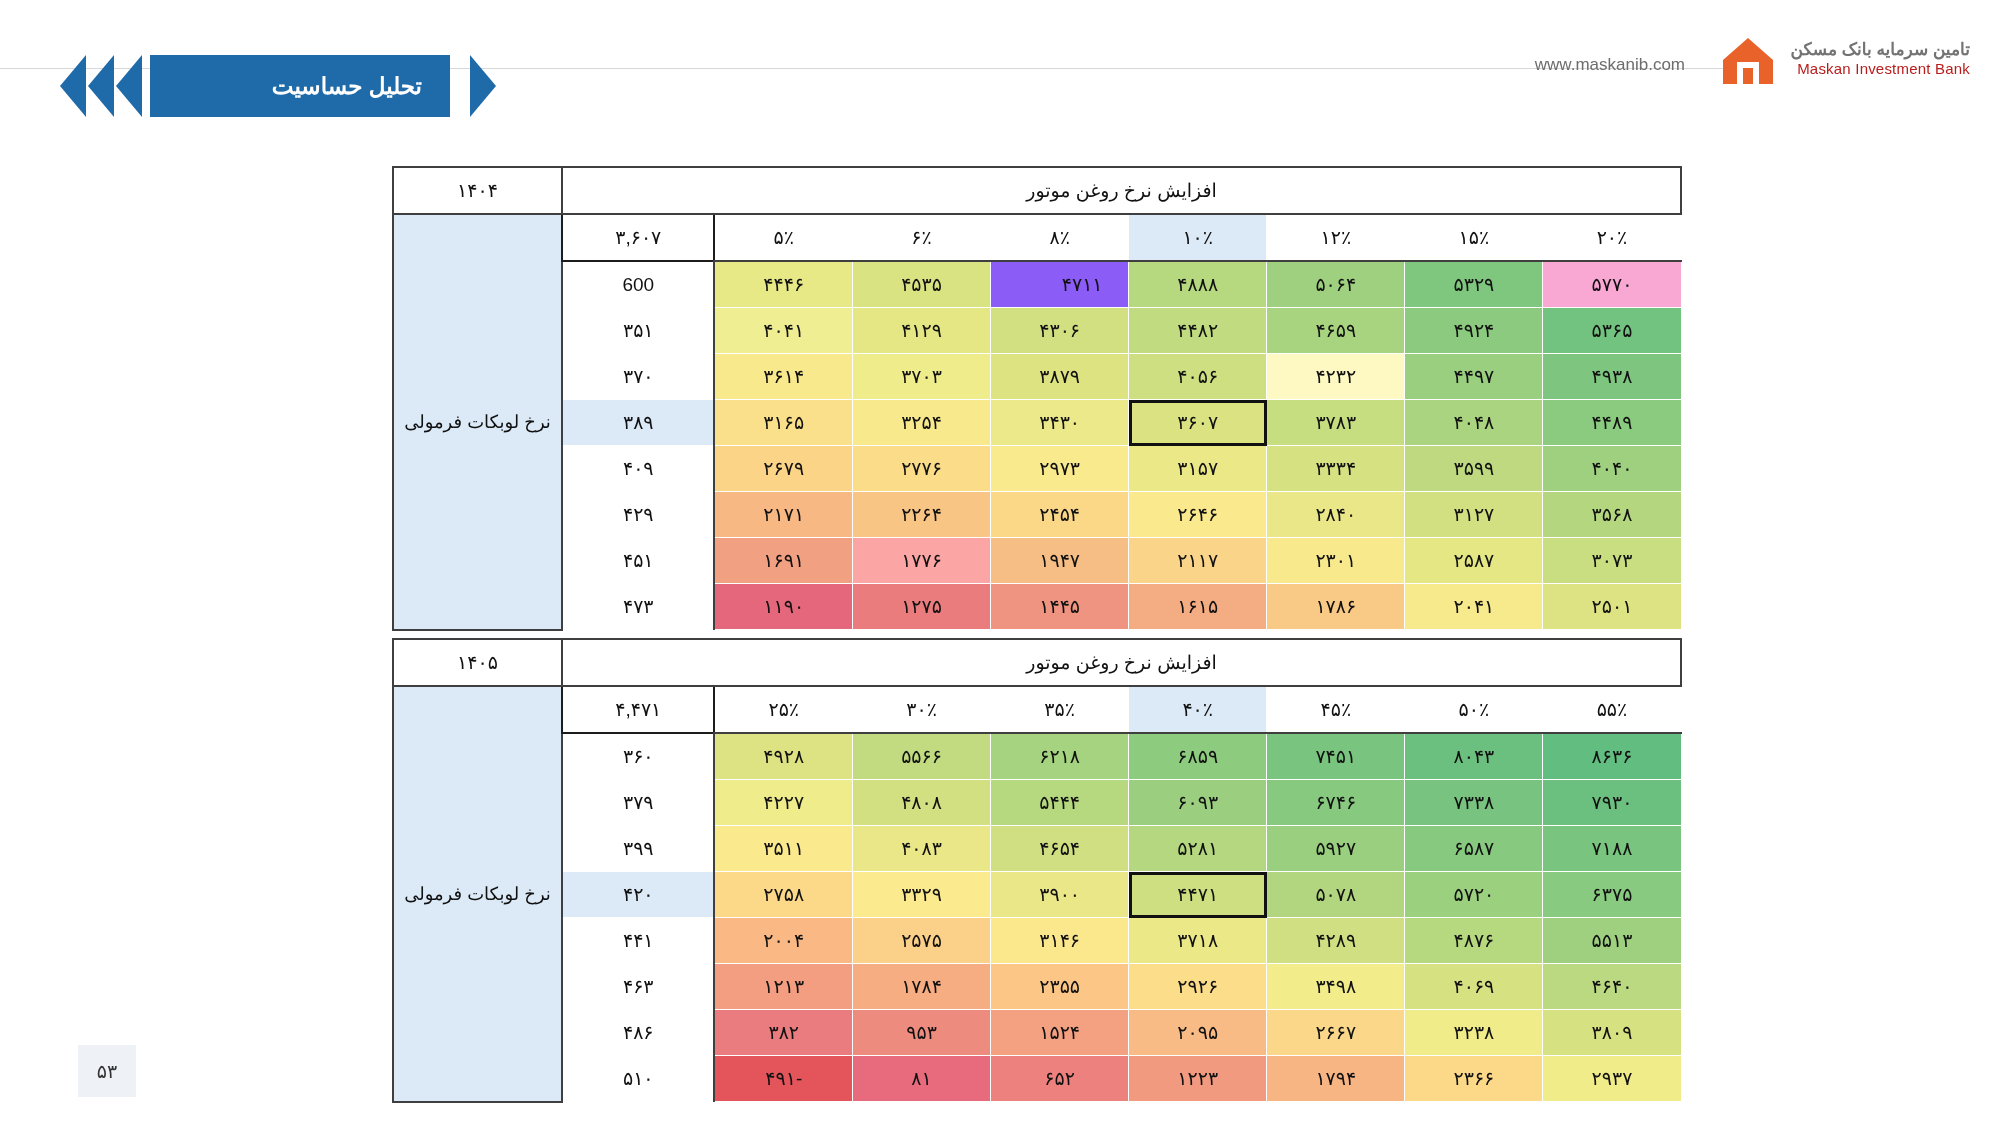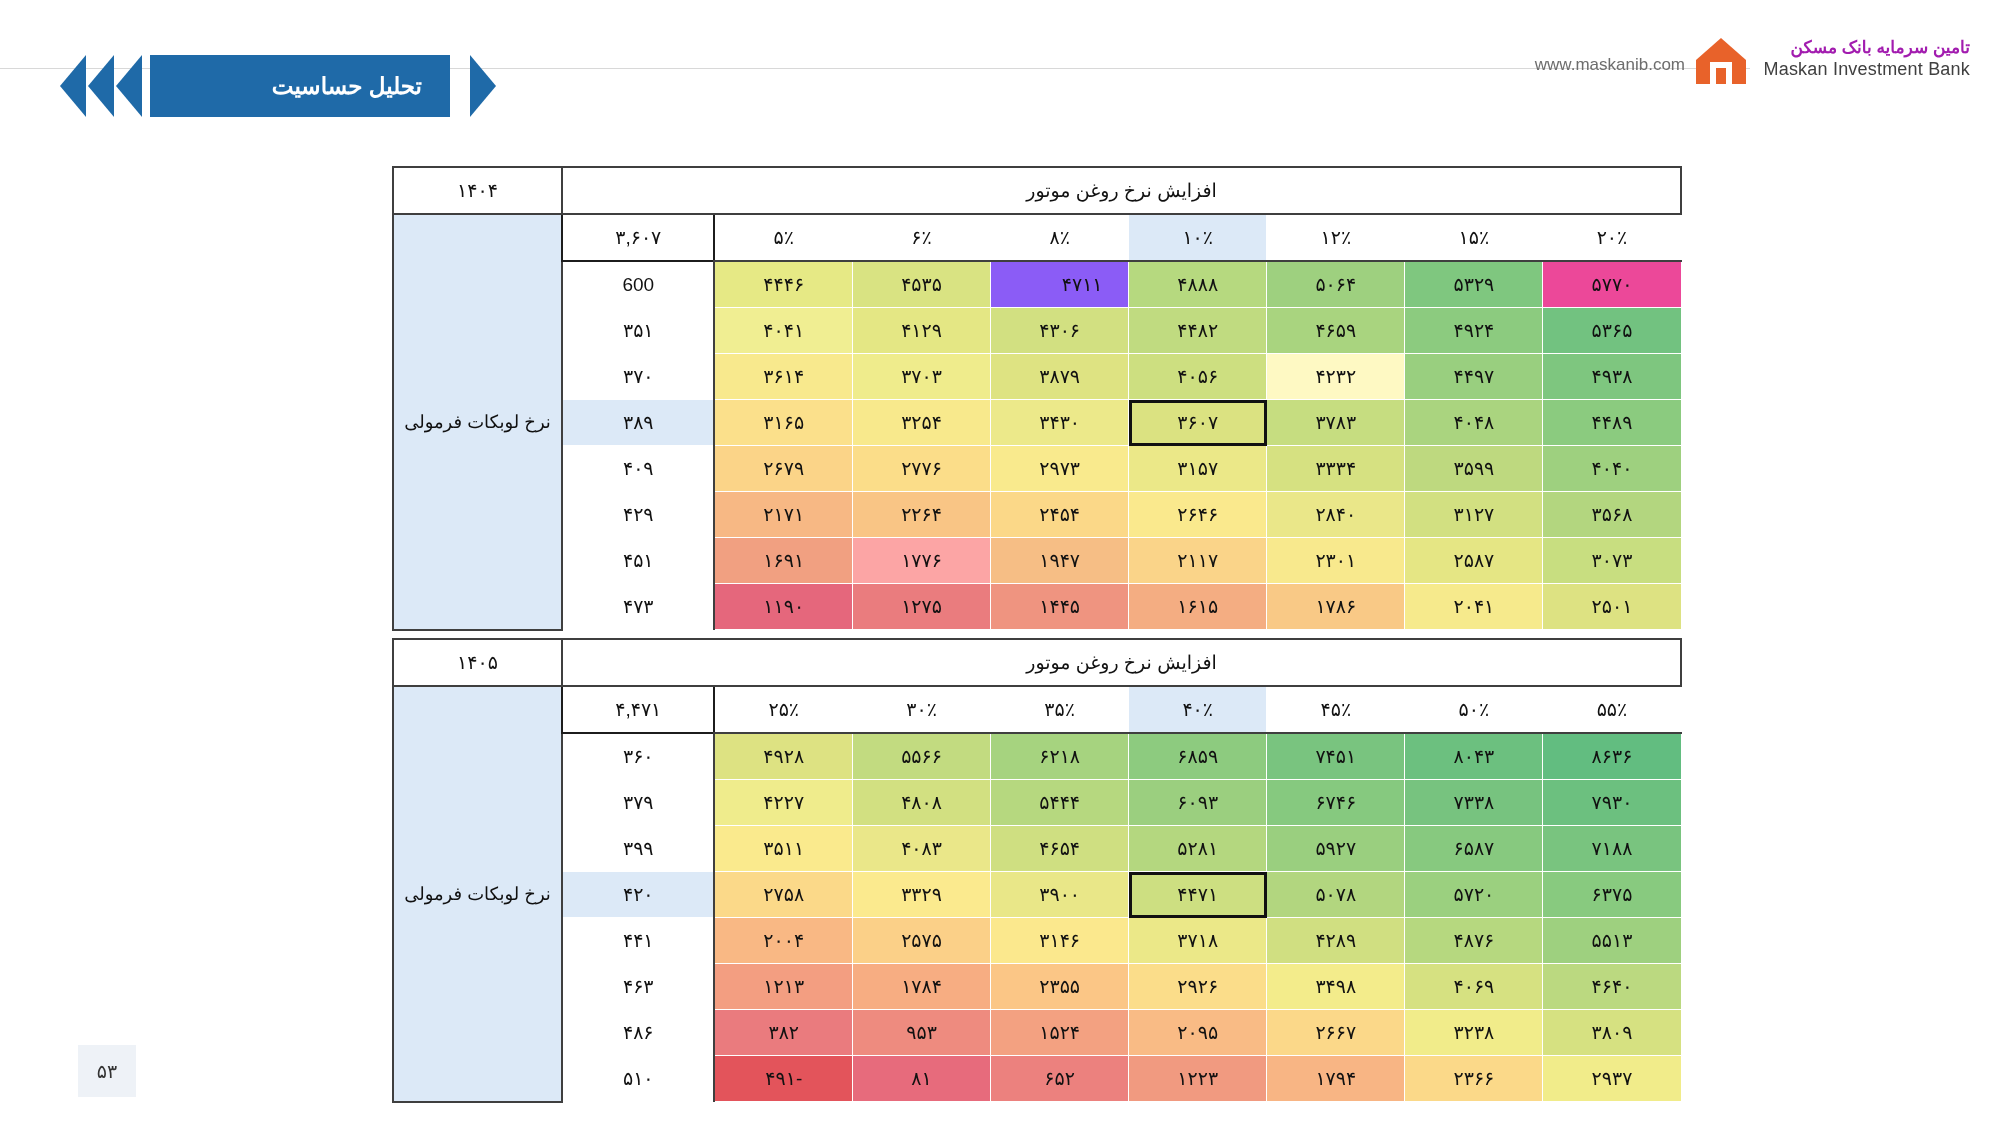--- a/index.html
+++ b/index.html
@@ -37,26 +37,27 @@
     height: 58px;
     position: relative;
   }
   .logo-text {
     text-align: right;
     line-height: 1.25;
   }
   .logo-text .fa {
     font-size: 17px;
     font-weight: bold;
-    color: #a21caf;
+    color: #737373;
     white-space: nowrap;
+    text-align: center;
   }
   .logo-text .en {
-    font-size: 18px;
-    color: #404040;
+    font-size: 15px;
+    color: #b91c1c;
     white-space: nowrap;
     letter-spacing: .2px;
   }
   .site-url {
     position: absolute;
     top: 55px;
     right: 315px;
     font-size: 17px;
     color: #6d6d6d;
     direction: ltr;
@@ -242,21 +243,21 @@
           <td class="colhead">۱۵٪</td>
           <td class="colhead">۱۲٪</td>
           <td class="colhead hl">۱۰٪</td>
           <td class="colhead">۸٪</td>
           <td class="colhead">۶٪</td>
           <td class="colhead">۵٪</td>
           <td class="cornercell">۳,۶۰۷</td>
           <td class="sidelabel" rowspan="9">نرخ لوبکات فرمولی</td>
         </tr>
         <tr>
-          <td style="background: #ec4899;">۵۷۷۰</td>
+          <td style="background: #f9a8d4;">۵۷۷۰</td>
           <td style="background: rgb(127, 199, 127);">۵۳۲۹</td>
           <td style="background: rgb(158, 208, 127);">۵۰۶۴</td>
           <td style="background: rgb(182, 217, 127);">۴۸۸۸</td>
           <td style="background: #8b5cf6; padding-left: 45px;">۴۷۱۱</td>
           <td style="background: rgb(217, 227, 130);">۴۵۳۵</td>
           <td style="background: rgb(230, 233, 133);">۴۴۴۶</td>
           <td class="rowhead">600</td>
         </tr>
         <tr>
           <td style="background: rgb(114, 194, 128);">۵۳۶۵</td>

